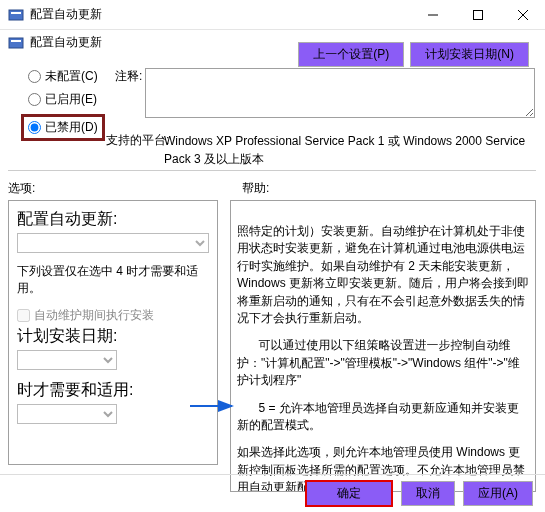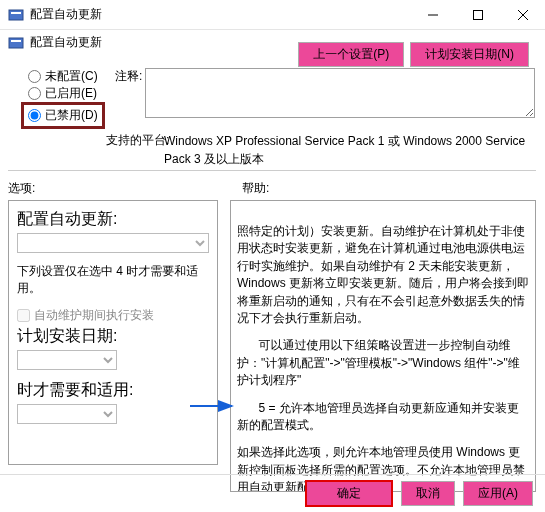--- a/index.html
+++ b/index.html
@@ -8,23 +8,23 @@
   .titlebar { height: 30px; display: flex; align-items: center; padding: 0 8px; border-bottom: 1px solid #e5e5e5; }
   .titlebar .icon { width: 16px; height: 16px; margin-right: 6px; }
   .titlebar .title { flex: 1; font-size: 12px; }
   .winbtns { display: flex; position: absolute; right: 0; top: 0; }
   .winbtn { width: 45px; height: 30px; display: flex; align-items: center; justify-content: center; font-family: sans-serif; }
   .winbtn svg { width: 10px; height: 10px; }
 
   .header2 { display: flex; align-items: center; padding: 4px 8px; }
   .header2 .icon { width: 16px; height: 16px; margin-right: 6px; }
   .topbtns { margin-left: auto; display: flex; gap: 6px; padding: 6px 10px; }
-  .wbtn { background: #ec4899; border: 1px solid #adadad; padding: 3px 14px; font-size: 12px; }
+  .wbtn { background: #8b5cf6; border: 1px solid #adadad; padding: 3px 14px; font-size: 12px; }
 
-  .radio-section { position: absolute; left: 28px; top: 68px; display: flex; flex-direction: column; }
+  .radio-section { position: absolute; left: 28px; top: 68px; display: flex; flex-direction: column; gap: 6px; }
   .radio-row { display: flex; align-items: center; gap: 4px; }
   .radio-row input { margin: 0; }
   .highlight-red { border: 3px solid #7f1d1d; padding: 2px 4px; margin-left: -7px; }
 
   .comment-label { position: absolute; left: 115px; top: 68px; }
   .comment-box { position: absolute; left: 145px; top: 68px; width: 390px; height: 50px; border: 1px solid #a0a0a0; background: #fff; }
 
   .platform-label { position: absolute; left: 106px; top: 132px; }
   .platform-text { position: absolute; left: 164px; top: 132px; width: 372px; line-height: 1.5; }
 

